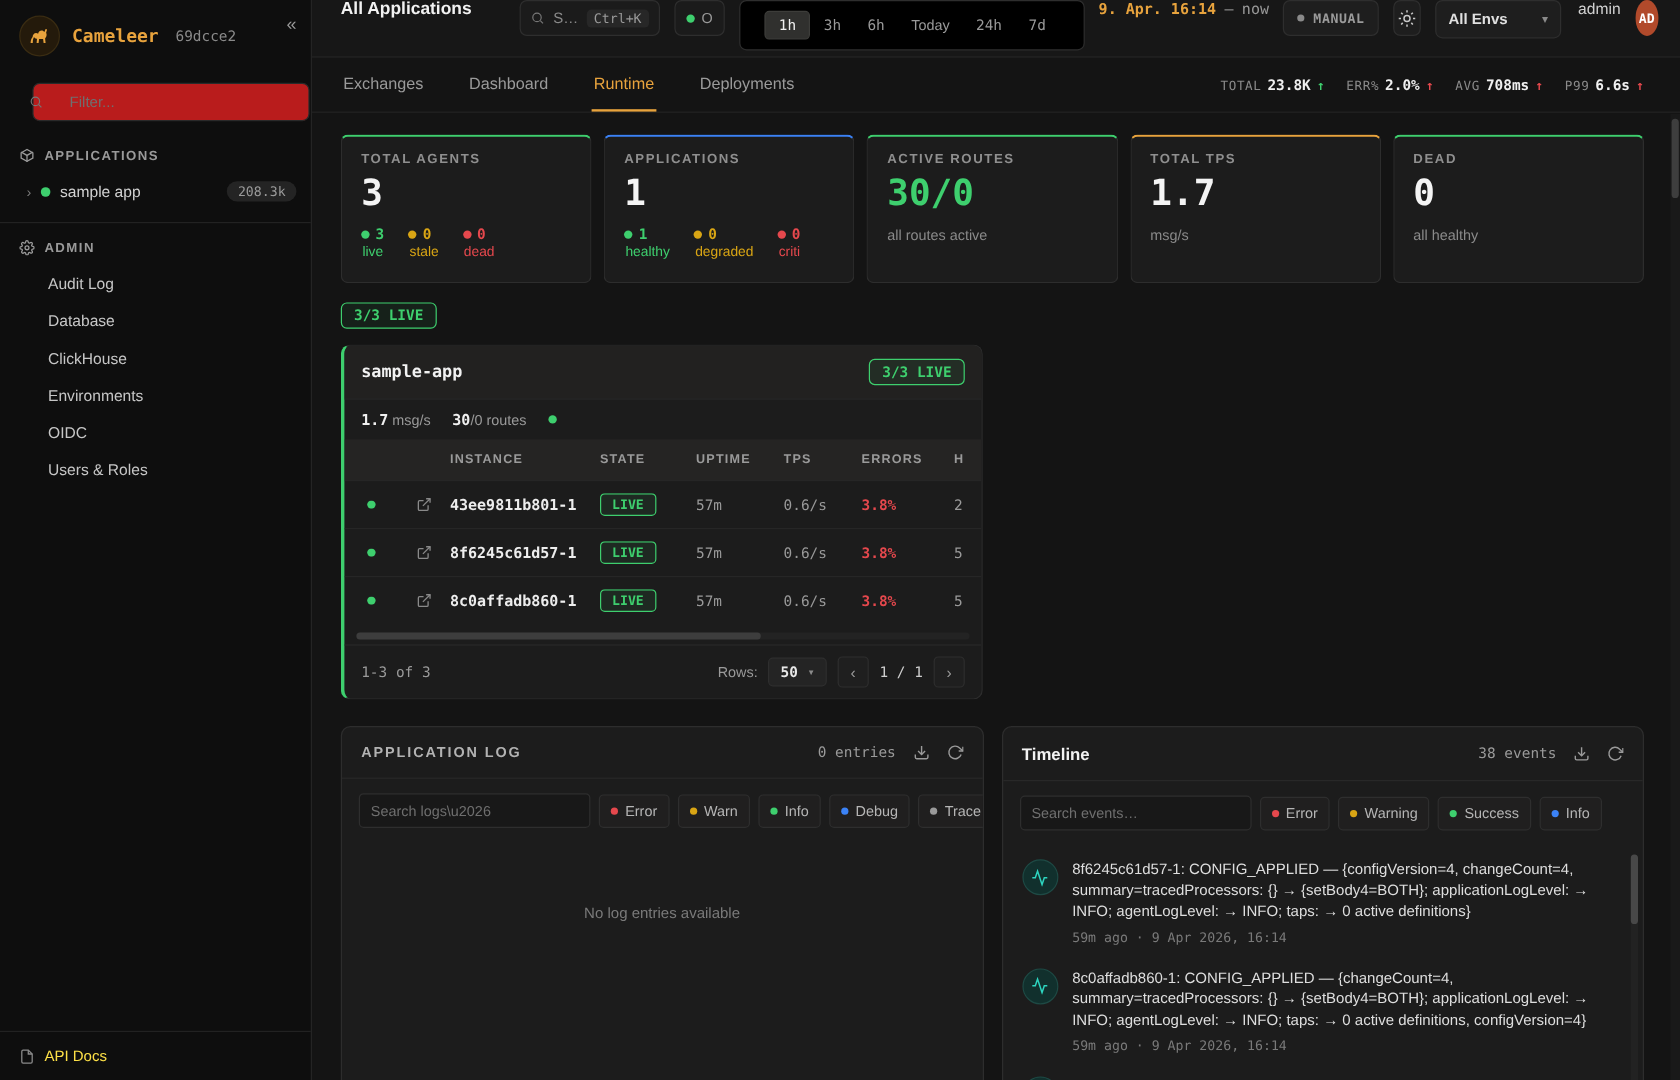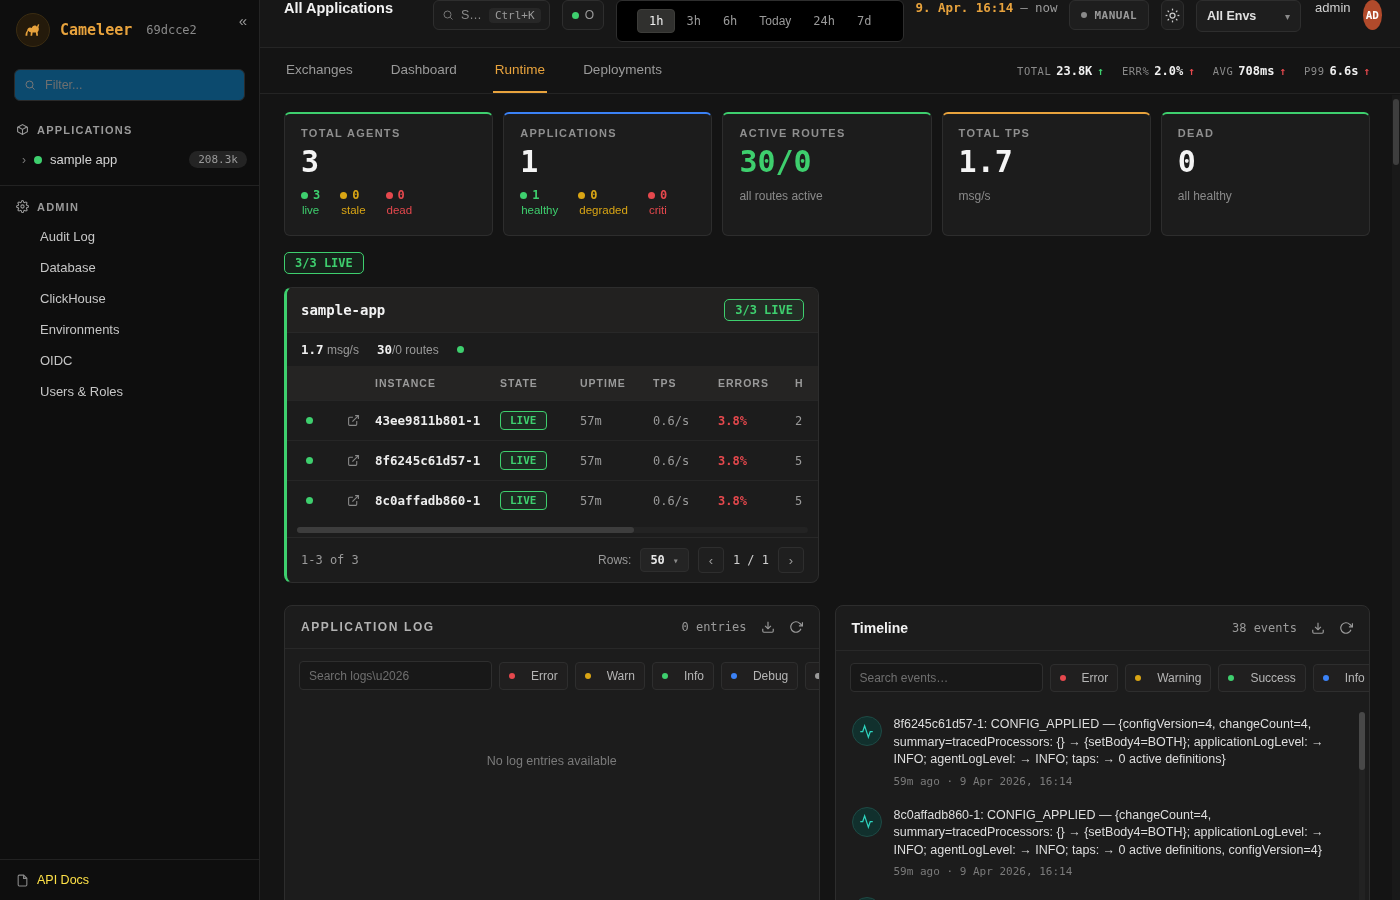--- a/index.html
+++ b/index.html
@@ -19,21 +19,21 @@
 
   
   .sidebar{width:260px;flex:none;background:var(--side);border-right:1px solid #242424;display:flex;flex-direction:column;height:900px;}
   .logo-row{display:flex;align-items:center;gap:10px;padding:13px 14px 12px 16px;position:relative;}
   .logo-circle{width:34px;height:34px;border-radius:50%;background:#241a0b;border:1px solid #3a2c12;display:flex;align-items:center;justify-content:center;flex:none;}
   .brand{color:var(--orange);font-weight:bold;font-size:15px;}
   .build{color:#8a8a8a;font-size:12px;margin-left:4px;}
   .collapse{position:absolute;right:12px;top:12px;color:#9a9a9a;font-size:15px;cursor:pointer;}
   .filter-wrap{padding:10px 14px 14px;position:relative;}
   .filter-wrap svg{position:absolute;left:24px;top:20px;}
-  .filter-input{width:100%;height:32px;background:#0c4a6e;border:1px solid #2a2a2a;border-radius:6px;color:#cfcfcf;padding:0 10px 0 30px;font-size:12.5px;outline:none;font-family:"Liberation Sans",sans-serif;}
+  .filter-input{width:100%;height:32px;background:#b91c1c;border:1px solid #2a2a2a;border-radius:6px;color:#cfcfcf;padding:0 10px 0 30px;font-size:12.5px;outline:none;font-family:"Liberation Sans",sans-serif;margin-left:13px;}
   .filter-input::placeholder{color:#6f6f6f;}
   .sect-head{display:flex;align-items:center;gap:8px;padding:8px 16px;color:#9a9a9a;font-size:11px;font-weight:bold;letter-spacing:1.2px;}
   .app-item{display:flex;align-items:center;gap:8px;padding:7px 12px 7px 22px;color:#d2d2d2;font-size:13px;cursor:pointer;}
   .app-item .chev{color:#7a7a7a;font-size:12px;}
   .app-item .dot{width:8px;height:8px;}
   .app-badge{margin-left:auto;background:#242424;border-radius:10px;padding:2px 9px;font-size:11px;color:#9a9a9a;}
   .side-div{border-top:1px solid #222;margin:10px 0 6px;}
   .admin-item{padding:8px 16px 8px 40px;color:#c6c6c6;font-size:13px;cursor:pointer;}
   .side-spacer{flex:1;}
   .side-footer{border-top:1px solid #222;padding:13px 16px;display:flex;align-items:center;gap:8px;color:#fde047;font-size:12.5px;cursor:pointer;}
@@ -117,21 +117,21 @@
   .panel{flex:1;background:var(--card);border:1px solid #2d2d2d;border-radius:8px;height:360px;overflow:hidden;}
   .pn-head{display:flex;align-items:center;padding:14px 16px;border-bottom:1px solid var(--border2);}
   .pn-title-caps{color:#b2b2b2;font-size:12px;font-weight:bold;letter-spacing:1.6px;}
   .pn-title{color:#f2f2f2;font-size:14px;font-weight:bold;}
   .pn-right{margin-left:auto;display:flex;align-items:center;gap:14px;}
   .pn-count{color:#9a9a9a;font-size:12px;}
   .pn-icon{cursor:pointer;display:flex;}
   .pn-ctrl{display:flex;align-items:center;gap:7px;padding:12px 14px;}
   .pn-search{width:193px;height:29px;background:#181818;border:1px solid #2e2e2e;border-radius:4px;color:#cfcfcf;font-size:12px;padding:0 9px;outline:none;font-family:"Liberation Sans",sans-serif;flex:none;}
   .pn-search::placeholder{color:#6f6f6f;}
-  .chip{display:flex;align-items:center;gap:16px;height:28px;border:1px solid #2e2e2e;background:#201f1f;border-radius:4px;padding:0 9px;color:#b5b5b5;font-size:12px;cursor:pointer;white-space:nowrap;}
+  .chip{display:flex;align-items:center;gap:6px;height:28px;border:1px solid #2e2e2e;background:#201f1f;border-radius:4px;padding:0 9px;color:#b5b5b5;font-size:12px;cursor:pointer;white-space:nowrap;}
   .chip .dot{width:6px;height:6px;}
   .empty{color:#7a7a7a;font-size:12.5px;text-align:center;padding-top:52px;}
 
   .ev-list{padding:12px 22px 0 16px;position:relative;height:250px;overflow:hidden;}
   .ev{display:flex;gap:12px;margin-bottom:19px;}
   .ev-icon{width:30px;height:30px;border-radius:50%;background:#11302d;border:1px solid #1e4a45;display:flex;align-items:center;justify-content:center;flex:none;}
   .ev-text{font-size:12.5px;color:#dedede;line-height:1.4;max-width:452px;}
   .ev-time{color:#7a7a7a;font-size:11px;margin-top:6px;}
   .ev-scroll{position:absolute;right:4px;top:8px;width:6px;height:240px;background:#222;border-radius:3px;}
   .ev-scroll .thumb{width:6px;height:58px;background:#484848;border-radius:3px;}

